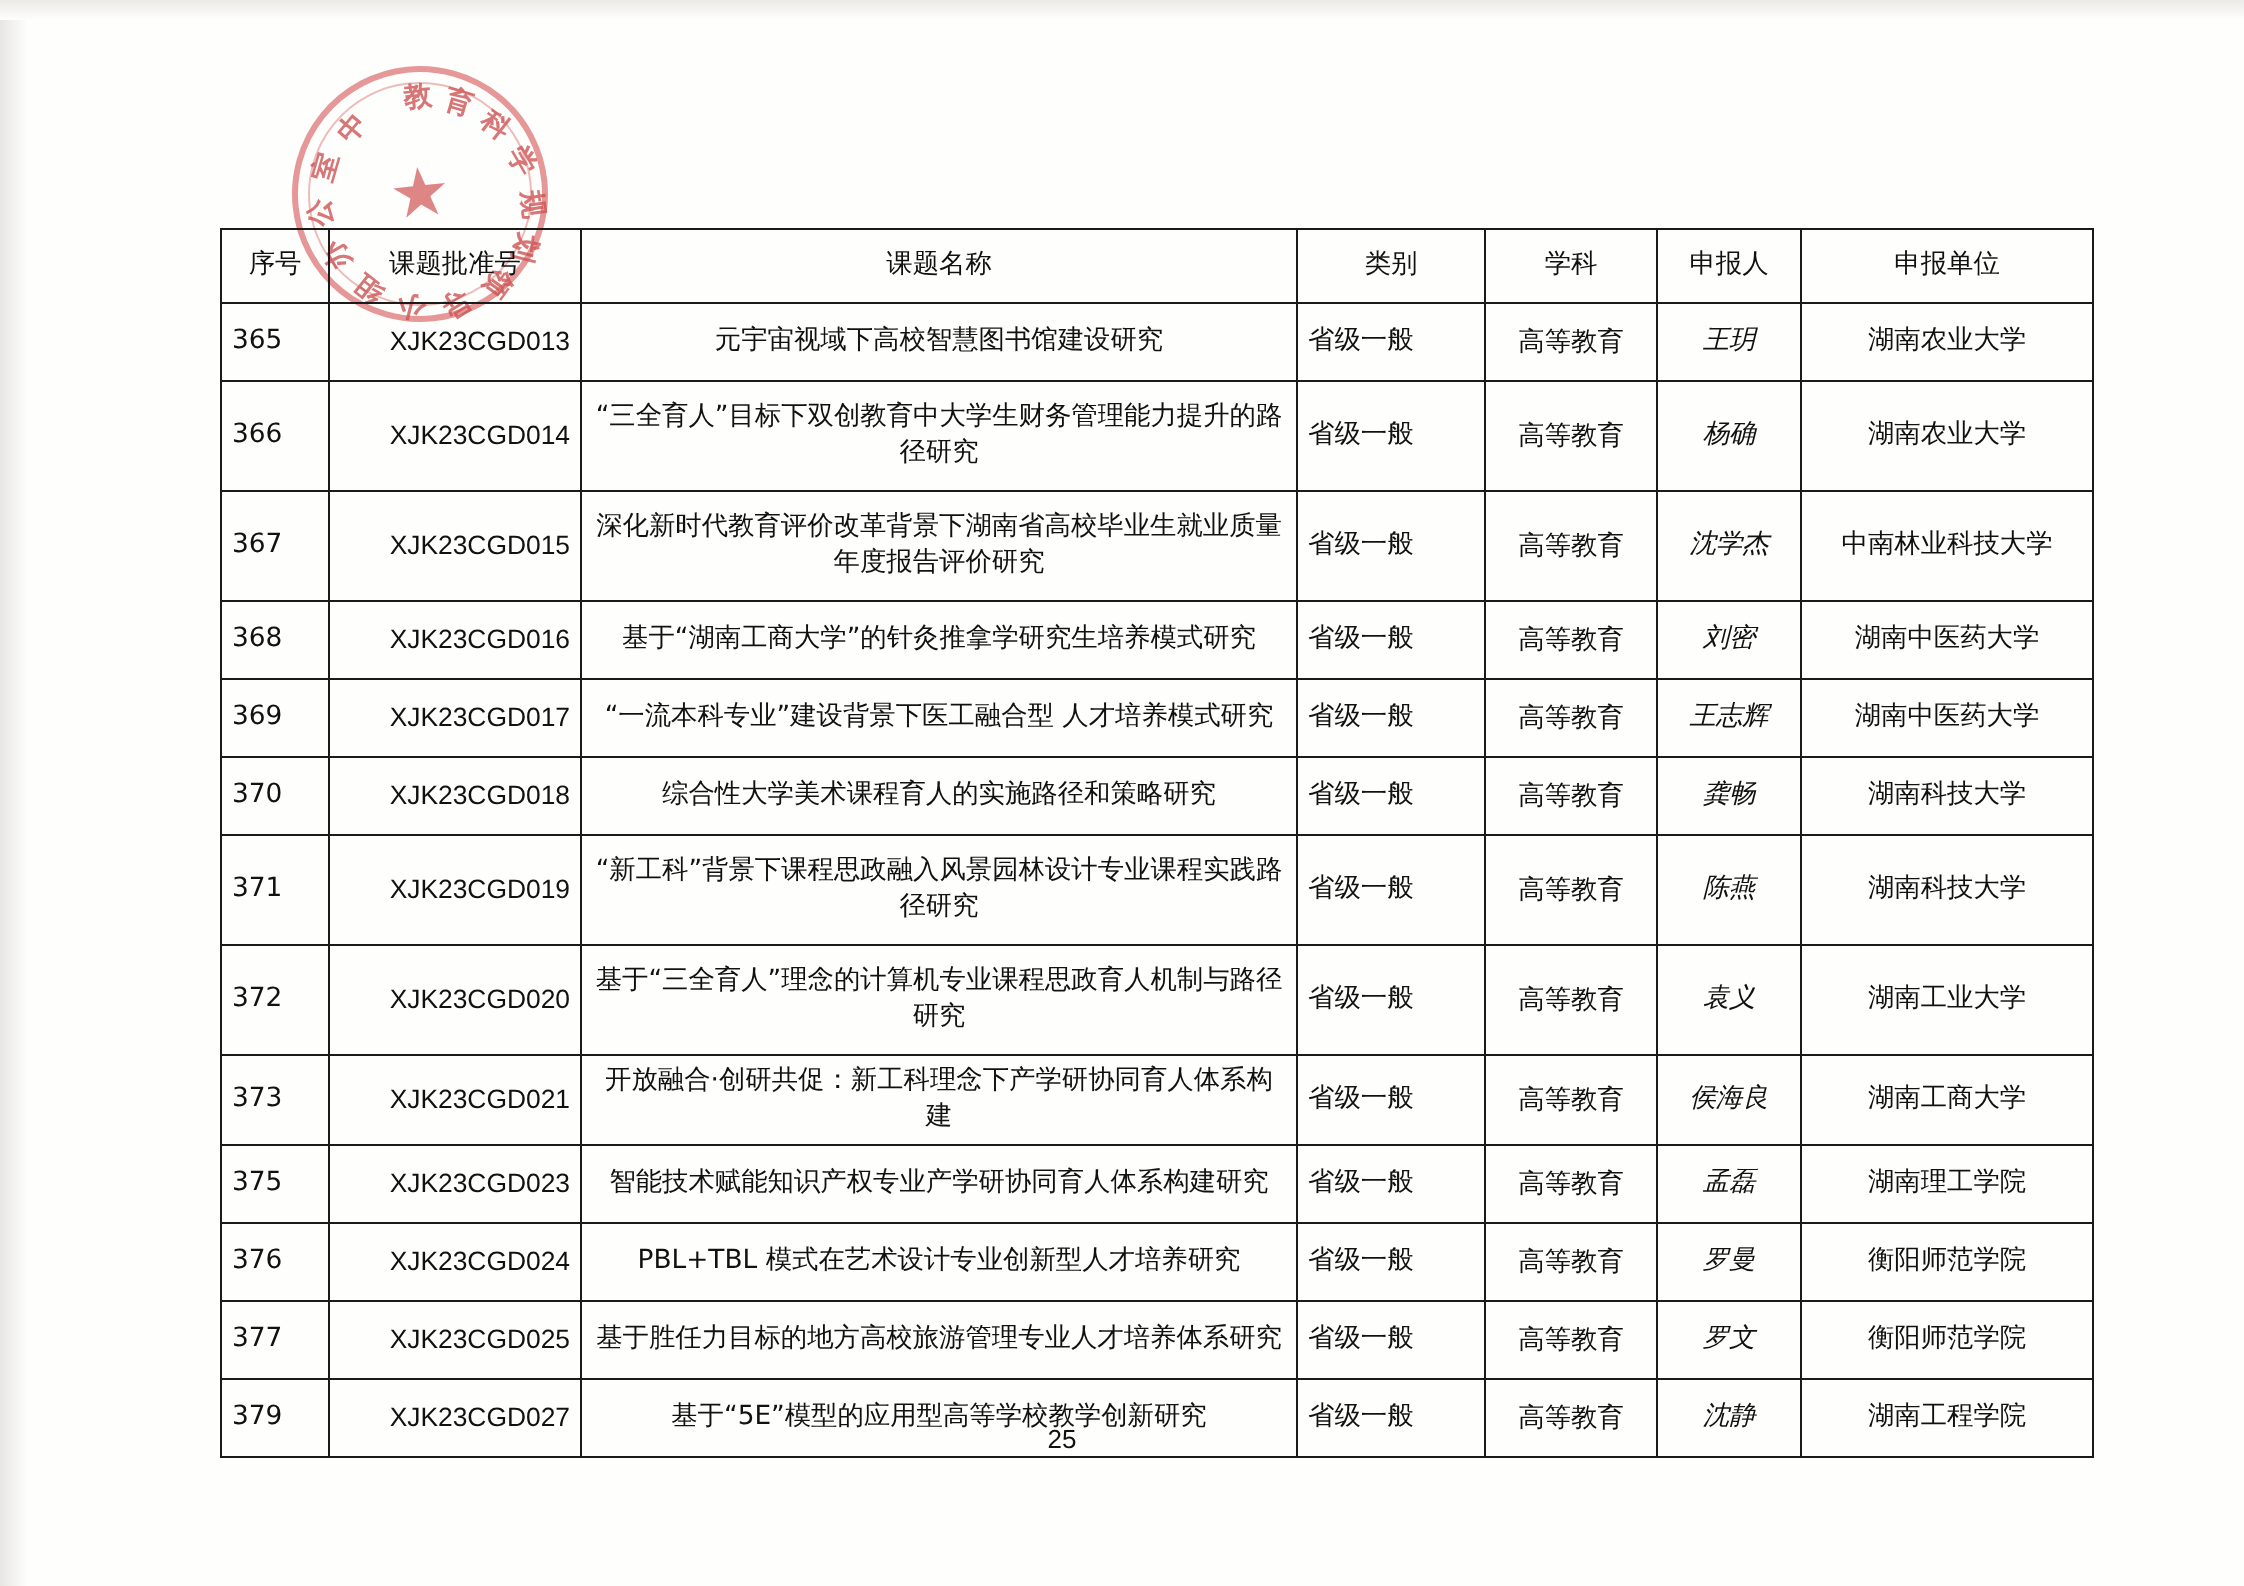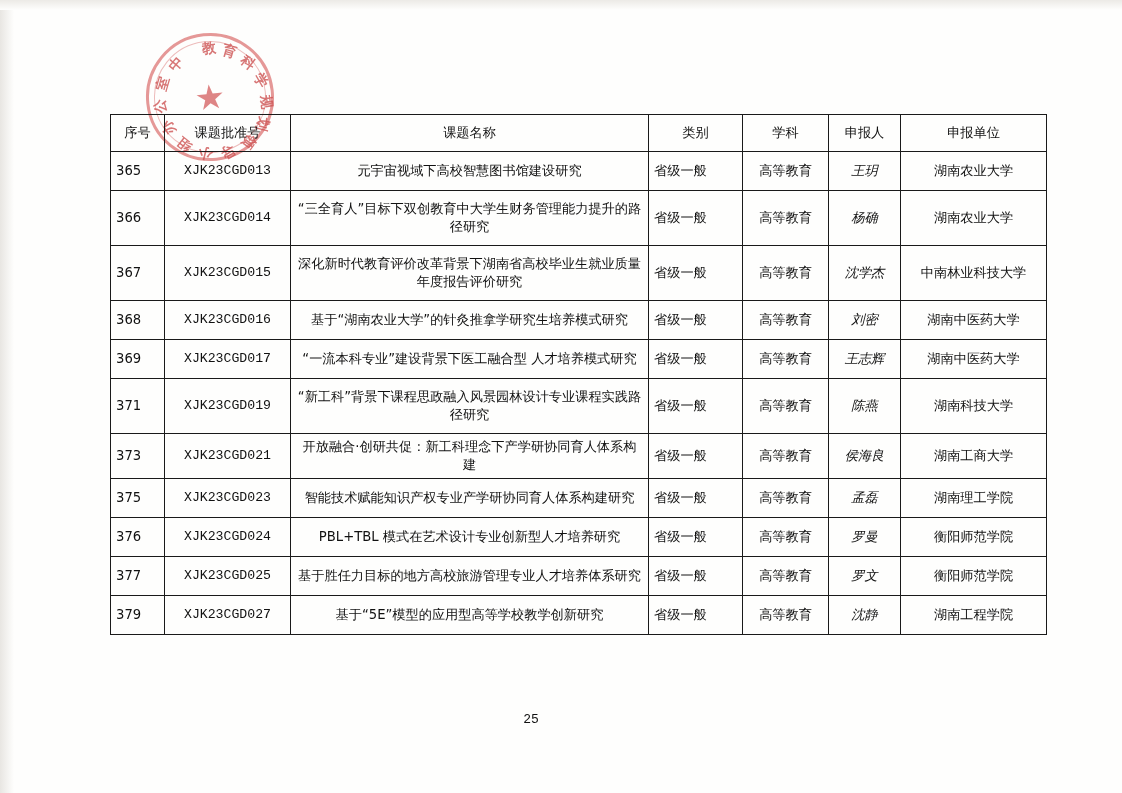--- a/index.html
+++ b/index.html
@@ -103,21 +103,21 @@
     color: #111;
     font-weight: normal;
     vertical-align: middle;
   }
   th.h {
     text-align: center;
     font-size: 13.8px;
     height: 28px;
   }
   td.c-idx { width: 54px; font-size: 13.5px; }
-  td.c-code { text-align: center; width: 126px; font-family: Liberation Mono, monospace; font-size: 13.5px; }
+  td.c-code { text-align: right; width: 126px; font-family: Liberation Sans, sans-serif; font-size: 13.5px; }
   td.c-title { text-align: center; width: 358px; padding-left: 7px; }
   td.c-type { text-align: left; width: 94px; }
   td.c-subject { text-align: center; width: 86px; font-family: Liberation Serif, serif; }
   td.c-person { text-align: center; width: 72px; font-style: italic; }
   td.c-unit { text-align: center; width: 146px; }
 
   col.w-idx { width: 54px; }
   col.w-code { width: 126px; }
   col.w-title { width: 358px; }
   col.w-type { width: 94px; }
@@ -129,21 +129,21 @@
   .row-2line td { height: 46px; }
 
   .page-number {
     position: absolute;
     left: 0;
     top: 712px;
     width: 1062px;
     text-align: center;
     font-size: 13px;
     color: #111;
-    font-family: Liberation Mono, monospace;
+    font-family: Liberation Sans, sans-serif;
   }
 </style>
 </head>
 <body>
 
 <div class="page">
   <div class="paper-edge-left"></div>
   <div class="paper-edge-top"></div>
 
   <div class="seal">
@@ -212,44 +212,62 @@
         <td class="c-code">XJK23CGD015</td>
         <td class="c-title">深化新时代教育评价改革背景下湖南省高校毕业生就业质量年度报告评价研究</td>
         <td class="c-type">省级一般</td>
         <td class="c-subject">高等教育</td>
         <td class="c-person">沈学杰</td>
         <td class="c-unit">中南林业科技大学</td>
       </tr>
       <tr class="row-1line">
         <td class="c-idx">368</td>
         <td class="c-code">XJK23CGD016</td>
-        <td class="c-title">基于“湖南农业大学”的针灸推拿学研究生培养模式研究</td>
+        <td class="c-title">基于“湖南工商大学”的针灸推拿学研究生培养模式研究</td>
         <td class="c-type">省级一般</td>
         <td class="c-subject">高等教育</td>
         <td class="c-person">刘密</td>
         <td class="c-unit">湖南中医药大学</td>
       </tr>
       <tr class="row-1line">
         <td class="c-idx">369</td>
         <td class="c-code">XJK23CGD017</td>
         <td class="c-title">“一流本科专业”建设背景下医工融合型 人才培养模式研究</td>
         <td class="c-type">省级一般</td>
         <td class="c-subject">高等教育</td>
         <td class="c-person">王志辉</td>
         <td class="c-unit">湖南中医药大学</td>
+      </tr>
+      <tr class="row-1line">
+        <td class="c-idx">370</td>
+        <td class="c-code">XJK23CGD018</td>
+        <td class="c-title">综合性大学美术课程育人的实施路径和策略研究</td>
+        <td class="c-type">省级一般</td>
+        <td class="c-subject">高等教育</td>
+        <td class="c-person">龚畅</td>
+        <td class="c-unit">湖南科技大学</td>
       </tr>
       <tr class="row-2line">
         <td class="c-idx">371</td>
         <td class="c-code">XJK23CGD019</td>
         <td class="c-title">“新工科”背景下课程思政融入风景园林设计专业课程实践路径研究</td>
         <td class="c-type">省级一般</td>
         <td class="c-subject">高等教育</td>
         <td class="c-person">陈燕</td>
         <td class="c-unit">湖南科技大学</td>
       </tr>
+      <tr class="row-2line">
+        <td class="c-idx">372</td>
+        <td class="c-code">XJK23CGD020</td>
+        <td class="c-title">基于“三全育人”理念的计算机专业课程思政育人机制与路径研究</td>
+        <td class="c-type">省级一般</td>
+        <td class="c-subject">高等教育</td>
+        <td class="c-person">袁义</td>
+        <td class="c-unit">湖南工业大学</td>
+      </tr>
       <tr class="row-1line">
         <td class="c-idx">373</td>
         <td class="c-code">XJK23CGD021</td>
         <td class="c-title">开放融合·创研共促：新工科理念下产学研协同育人体系构建</td>
         <td class="c-type">省级一般</td>
         <td class="c-subject">高等教育</td>
         <td class="c-person">侯海良</td>
         <td class="c-unit">湖南工商大学</td>
       </tr>
       <tr class="row-1line">

